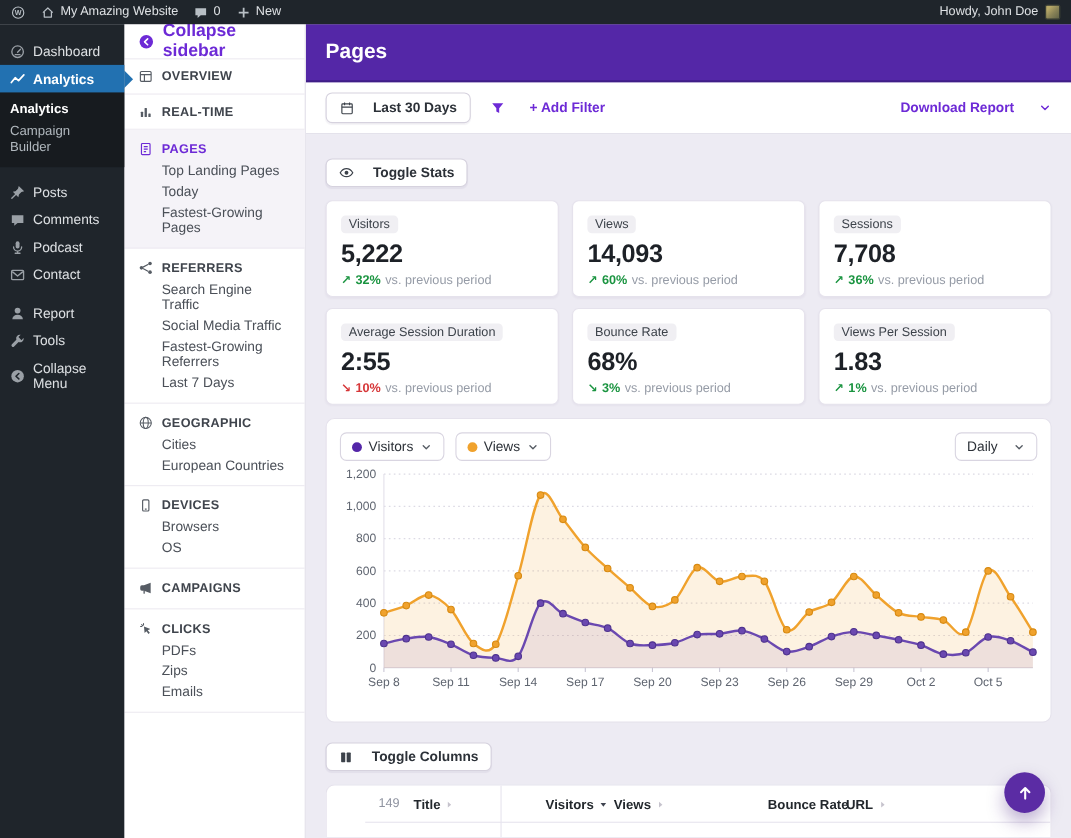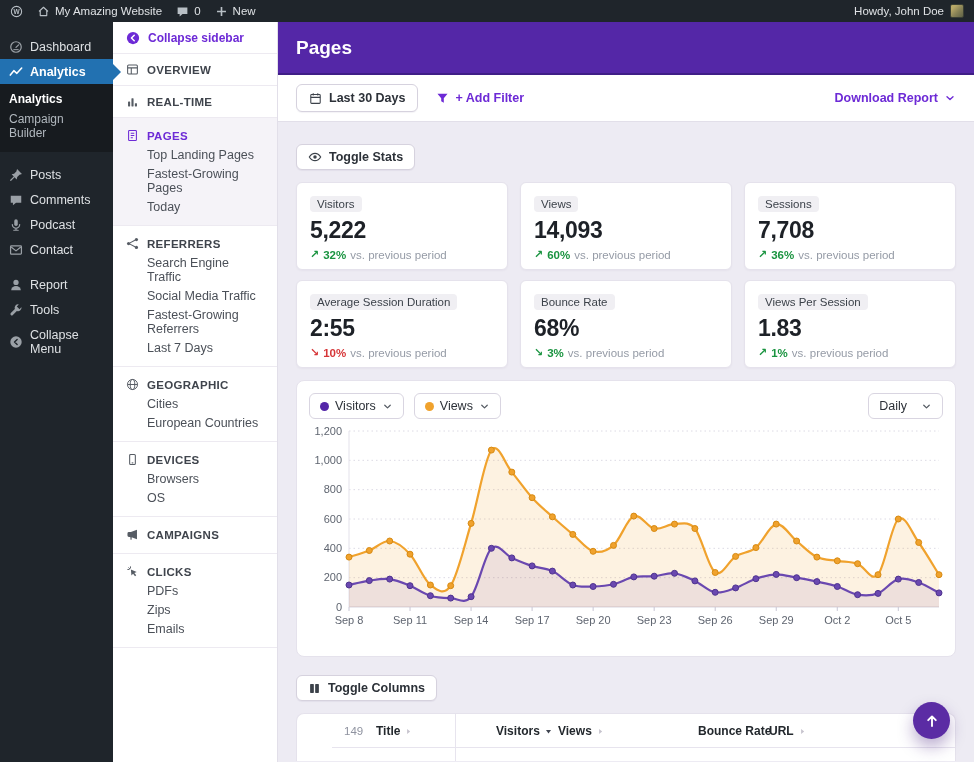--- a/index.html
+++ b/index.html
@@ -27,38 +27,38 @@
   #rail-submenu { background:#171b1f; padding:5px 0 9px; margin-bottom:10px; }
   .rail-subitem { padding:3px 9px; font-size:12px; color:#b1b8be; cursor:pointer; }
   .rail-subitem.current { color:#fff; font-weight:bold; }
   .rail-gap { height:10px; }
 
   
   #plugin-sidebar { position:absolute; left:113px; top:22px; bottom:0; width:165px; background:#fff; border-right:1px solid #e2dfe9; z-index:40; }
   .sb-row { height:32px; display:flex; align-items:center; gap:8px; padding:0 13px; border-bottom:1px solid #edeaf1; cursor:pointer; }
   .sb-row .icon { width:13px; height:13px; color:#565c64; }
   .sb-caps { font-size:11.5px; font-weight:bold; letter-spacing:.3px; color:#3f444c; }
-  #sb-collapse { color:#6d2ad6; font-size:12px; font-weight:bold; }
+  #sb-collapse { color:#6d2ad6; font-size:16px; font-weight:bold; }
   #sb-collapse .icon { width:14px; height:14px; color:#6d2ad6; }
   .sb-group { padding:8px 0 9px; border-bottom:1px solid #edeaf1; }
   .sb-group.active { background:#f5f3f8; }
   .g-head { display:flex; align-items:center; gap:8px; padding:3px 13px; cursor:pointer; }
   .g-head .icon { width:13px; height:13px; color:#565c64; }
   .sb-group.active .g-head .sb-caps, .sb-group.active .g-head .icon { color:#6d2ad6; }
   .g-item { padding:2.5px 13px 2.5px 34px; font-size:12.5px; color:#4b5058; cursor:pointer; }
 
   
   #main { position:absolute; left:278px; top:22px; right:0; bottom:0; background:#edebf3; }
   #page-head { height:53px; background:#5427a7; border-bottom:2px solid #3f1e86; display:flex; align-items:center; padding:0 18px; }
   #page-title { color:#fff; font-size:19px; font-weight:bold; }
   #toolbar { height:47px; background:#fff; border-bottom:1px solid #e2dfe9; display:flex; align-items:center; padding:0 18px; gap:18px; }
-  .btn-outline { display:inline-flex; align-items:center; gap:7px; padding:6px 12px; border:1px solid #d6d2de; border-radius:6px;
+  .btn-outline { display:inline-flex; align-items:center; gap:17px; padding:6px 12px; border:1px solid #d6d2de; border-radius:6px;
     background:#fff; font-size:12.5px; font-weight:bold; color:#2c3138; cursor:pointer; box-shadow:0 1px 1px rgba(40,20,80,.05); }
   .btn-outline .icon { width:13px; height:13px; color:#3c424a; }
-  .purple-link { display:inline-flex; align-items:center; gap:6px; color:#6d2ad6; font-size:12.5px; font-weight:bold; cursor:pointer; }
+  .purple-link { display:inline-flex; align-items:center; gap:22px; color:#6d2ad6; font-size:12.5px; font-weight:bold; cursor:pointer; }
   .purple-link .icon { width:13px; height:13px; color:#6d2ad6; }
   #download-report { margin-left:auto; }
   #download-report .icon { width:12px; height:12px; }
 
   #content { padding:22px 18px 0; }
   #toggle-stats { margin-bottom:12px; padding:5px 11px; }
   #toggle-stats .icon { width:14px; height:14px; }
 
   #cards { display:grid; grid-template-columns:repeat(3,1fr); gap:10px 12px; margin-bottom:12px; }
   .card { background:#fff; border:1px solid #e5e2ec; border-radius:6px; padding:11px 13px; height:88px; box-shadow:0 1px 2px rgba(40,20,80,.04); }
@@ -264,22 +264,22 @@
     <div class="g-head">
       <span class="icon">
           <svg viewBox="0 0 16 16" fill="none" stroke="currentColor" stroke-width="1.3">
             <rect x="3.2" y="1.8" width="9.6" height="12.4" rx="1"></rect>
             <path d="M5.8 5.2h4.4M5.8 8h4.4M5.8 10.8h2.6"></path>
           </svg>
         </span>
       <span class="sb-caps">PAGES</span>
     </div>
     <div class="g-item">Top Landing Pages</div>
+    <div class="g-item">Today</div>
     <div class="g-item">Fastest-Growing Pages</div>
-    <div class="g-item">Today</div>
   </div>
   <div class="sb-group">
     <div class="g-head">
       <span class="icon">
           <svg viewBox="0 0 16 16" fill="currentColor">
             <circle cx="3.2" cy="8" r="2"></circle>
             <circle cx="12.8" cy="3.2" r="2"></circle>
             <circle cx="12.8" cy="12.8" r="2"></circle>
             <path d="M4.9 7.2 11 3.9M4.9 8.8 11 12.1" stroke="currentColor" stroke-width="1.3"></path>
           </svg>

